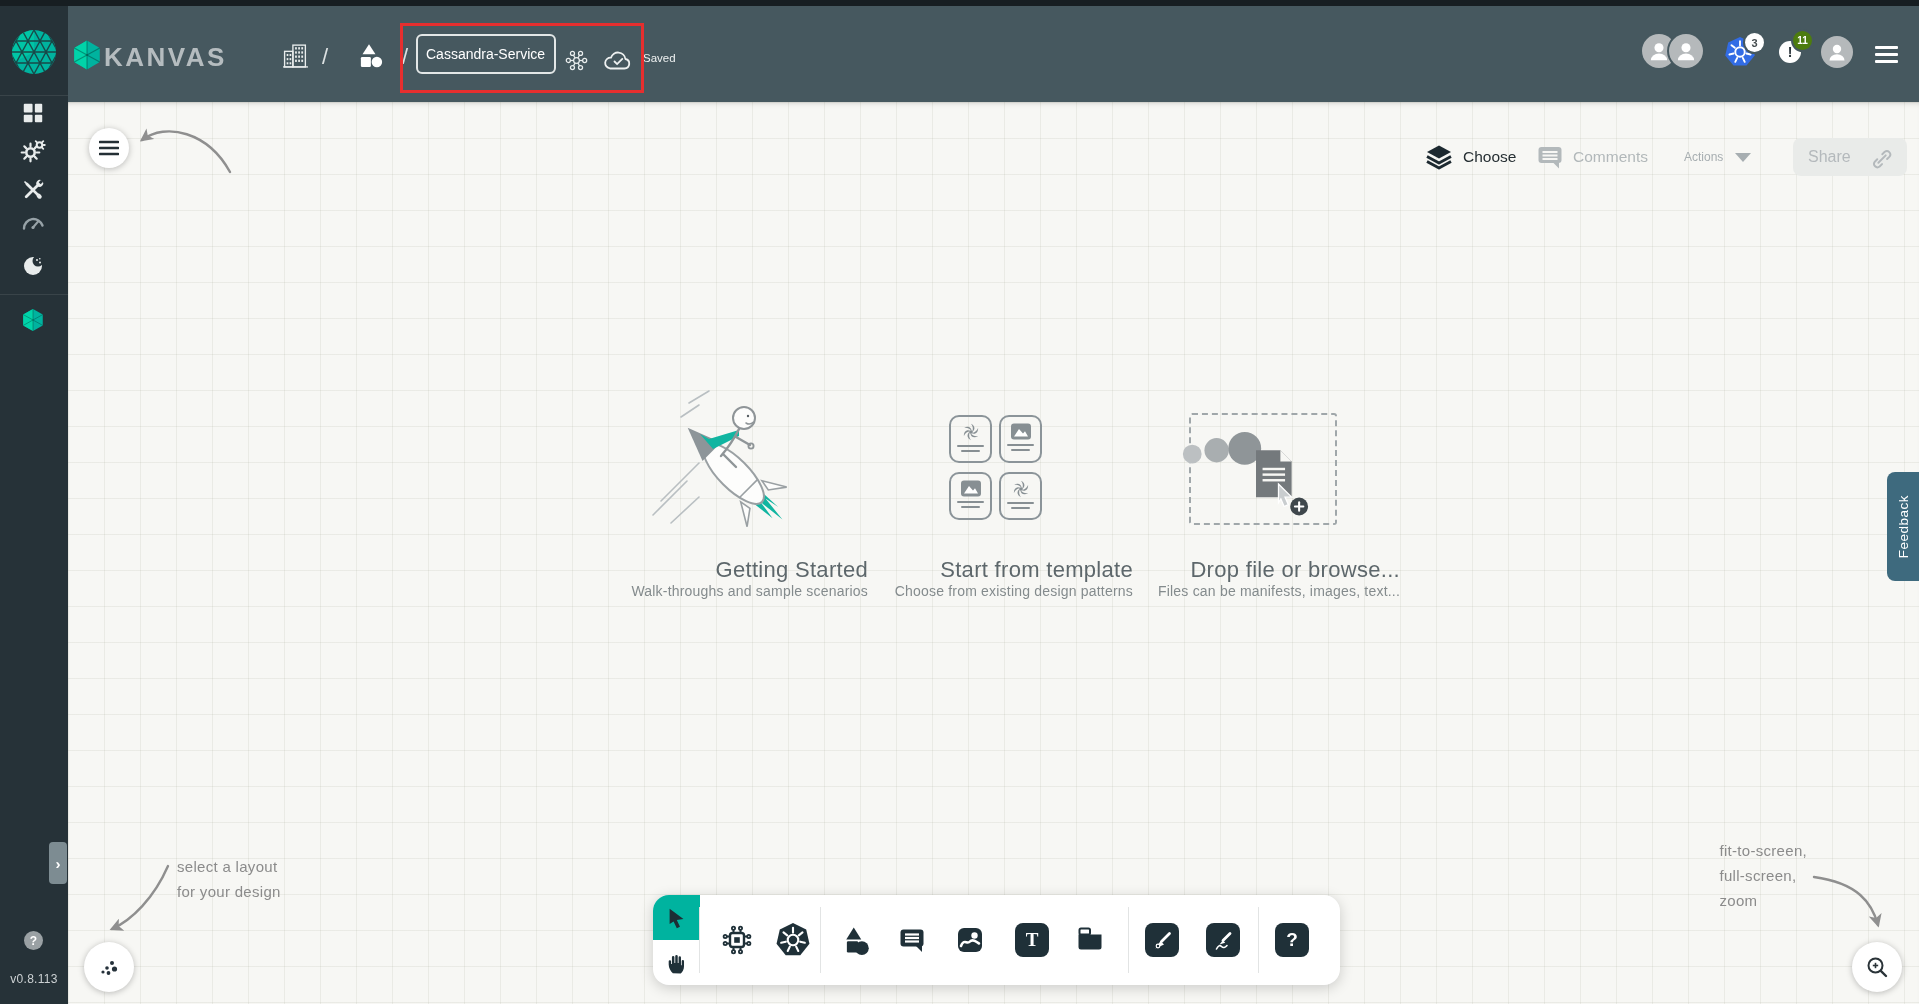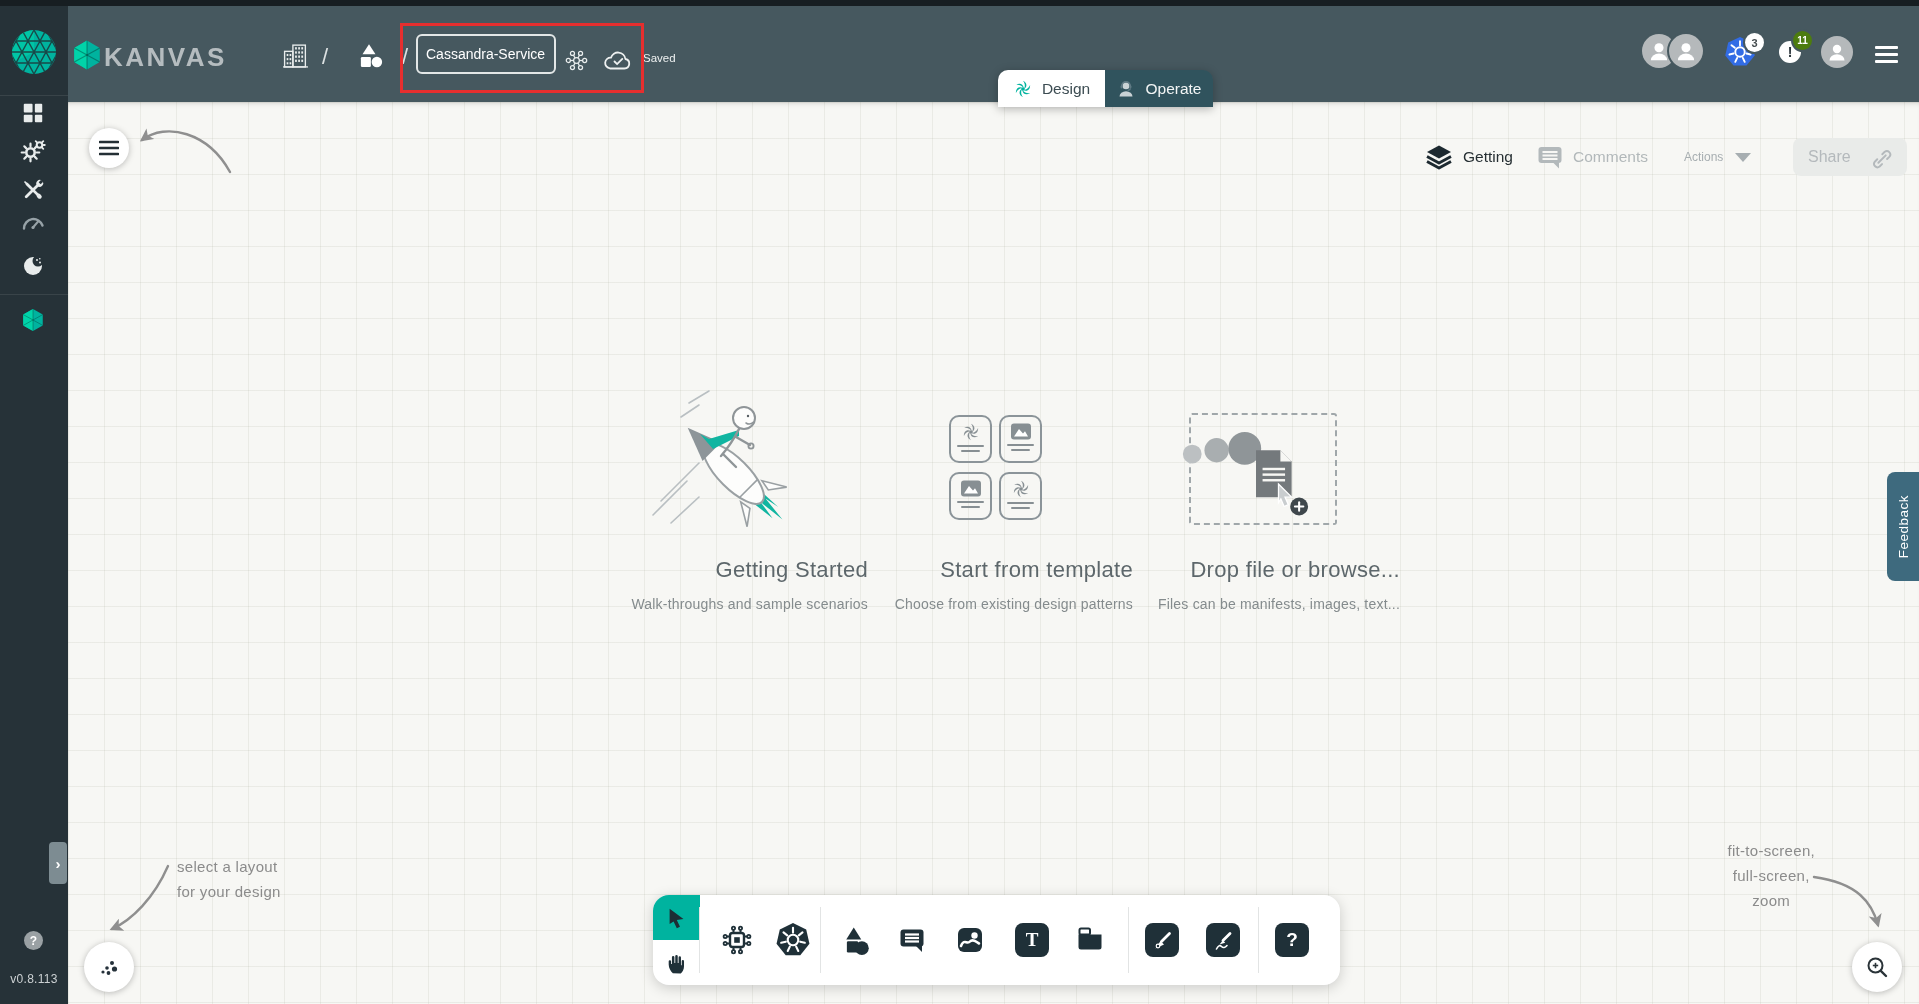--- a/index.html
+++ b/index.html
@@ -61,21 +61,21 @@
   .tr-label-dim { font-size:15.5px; color:#b2b8ba; margin-left:9px; }
   .caret-down { width:0; height:0; border-left:8px solid transparent; border-right:8px solid transparent;
                 border-top:9px solid #a7aeb1; margin-left:12px; }
   .share-btn { position:absolute; left:1725px; top:36px; width:114px; height:38px; background:#e9ebe9; border-radius:8px;
                display:flex; align-items:center; justify-content:space-between; padding:0 15px; cursor:pointer; }
   .share-btn span { color:#b4b9bc; font-size:16px; }
 
   .panel { position:absolute; top:281px; text-align:right; cursor:pointer; }
   .panel-art { height:162px; display:flex; align-items:flex-start; justify-content:center; }
   .panel-title { font-size:22px; color:#5d676b; margin-top:12px; letter-spacing:.3px; }
-  .panel-sub { font-size:14px; color:#848b8d; margin-top:13px; letter-spacing:.2px; }
+  .panel-sub { font-size:14px; color:#848b8d; margin-top:0; letter-spacing:.2px; }
   .tpl-grid { display:grid; grid-template-columns:43px 43px; grid-template-rows:48px 48px; gap:9px 7px; margin:32px auto 0; width:93px; }
   .tpl-card { border:2px solid #8b9499; border-radius:10px; display:flex; flex-direction:column; align-items:center; padding-top:5px; }
   .tpl-line { height:2px; background:#878f93; border-radius:1px; margin-top:3px; }
   .drop-box { position:relative; width:148px; height:112px; border:2px dashed #a0a7aa; border-radius:3px; margin-top:30px; }
 
   .feedback { position:absolute; left:1819px; top:370px; width:32px; height:109px; background:#3e6a7e; border-radius:8px 0 0 8px;
               display:flex; align-items:center; justify-content:center; cursor:pointer; }
   .feedback span { writing-mode:vertical-rl; transform:rotate(180deg); color:#fff; font-size:13.5px; letter-spacing:.5px; }
 
   
@@ -211,39 +211,20 @@
   </span>
   <span class="abs" style="left:534px;top:42px">
     <svg width="32" height="25" viewBox="0 0 32 25">
       <path d="M8,20.5 h14.5 a4.8,4.8 0 0 0 .9,-9.5 a7.4,7.4 0 0 0 -14.4,-1.3 a5.3,5.3 0 0 0 -1,10.6 z" fill="none" stroke="#eef1f1" stroke-width="1.8" stroke-linejoin="round"></path>
       <path d="M12.5,13.5 l2.6,2.6 l5.2,-5.2" fill="none" stroke="#eef1f1" stroke-width="1.8" stroke-linecap="round"></path>
     </svg>
   </span>
   <span class="saved-txt">Saved</span>
   <div class="red-box"></div>
 
-  <div class="tabs">
-    <div class="tab tab-design">
-      <svg width="20" height="20" viewBox="0 0 24 24" style="color:#00b39f">
-          <use href="#sym-swirl"></use>
-        </svg>
-      <span>Design</span>
-    </div>
-    <div class="tab tab-operate">
-      <svg width="20" height="20" viewBox="0 0 20 20">
-        <circle cx="10" cy="6.8" r="3.5" fill="#c9d2d5"></circle>
-        <path d="M3.5,17.5 a6.5,5.2 0 0 1 13,0 z" fill="#c9d2d5"></path>
-        <path d="M5.8,7 a4.2,4.2 0 0 1 8.4,0" fill="none" stroke="#5f7a84" stroke-width="1.8"></path>
-        <rect x="4.6" y="6.2" width="2" height="3.2" rx="1" fill="#5f7a84"></rect>
-        <rect x="13.4" y="6.2" width="2" height="3.2" rx="1" fill="#5f7a84"></rect>
-        <path d="M14.4,9.4 a2,2 0 0 1 -2,1.8 h-.8" fill="none" stroke="#5f7a84" stroke-width="1.4"></path>
-      </svg>
-      <span>Operate</span>
-    </div>
-  </div>
 
   <div class="avatar" style="left:1574px;top:28px;z-index:1">
     <svg width="26" height="26" viewBox="0 0 24 24">
         <use href="#sym-person"></use>
       </svg>
   </div>
   <div class="avatar" style="left:1601px;top:28px;z-index:2">
     <svg width="26" height="26" viewBox="0 0 24 24">
         <use href="#sym-person"></use>
       </svg>
@@ -377,21 +358,21 @@
   <svg class="arrow-svg" style="left:58px;top:14px" width="112" height="64">
     <path d="M104,56 C82,16 40,6 16,24" fill="none" stroke="#8f8f8f" stroke-width="2.4" stroke-linecap="round" marker-end="url(#ah)"></path>
   </svg>
 
   <div class="tr-item" style="left:1356px">
     <svg width="30" height="30" viewBox="0 0 30 30">
       <polygon points="15,3.5 27,10 15,16.5 3,10" fill="#1d2930"></polygon>
       <path d="M3,14.5 L15,21 L27,14.5" fill="none" stroke="#1d2930" stroke-width="2.8" stroke-linejoin="round"></path>
       <path d="M3,19.5 L15,26 L27,19.5" fill="none" stroke="#1d2930" stroke-width="2.8" stroke-linejoin="round"></path>
     </svg>
-    <span class="tr-label-dark">Getting</span>
+    <span class="tr-label-dark">Choose</span>
   </div>
   <div class="tr-item" style="left:1468px">
     <svg width="28" height="28" viewBox="0 0 28 28">
       <rect x="2.5" y="4" width="23" height="16" rx="3" fill="#b3b9bb"></rect>
       <polygon points="17,19.5 23,25.5 23,19.5" fill="#b3b9bb"></polygon>
       <g stroke="#f7f7f4" stroke-width="2">
         <line x1="6.5" y1="9" x2="21.5" y2="9"></line>
           <line x1="6.5" y1="12.5" x2="21.5" y2="12.5"></line>
           <line x1="6.5" y1="16" x2="21.5" y2="16"></line>
       </g>
@@ -527,21 +508,21 @@
   <div class="fab" style="left:16px;top:840px;width:50px;height:50px">
     <svg width="22" height="22" viewBox="0 0 22 22" fill="#25313a">
       <circle cx="5" cy="16" r="1.6"></circle>
         <circle cx="9" cy="12" r="1.8"></circle>
         <circle cx="14" cy="7" r="2"></circle>
       <circle cx="16.5" cy="13" r="2.6"></circle>
         <circle cx="10.5" cy="17" r="1.9"></circle>
     </svg>
   </div>
 
-  <div class="ann-text" style="right:104px;top:736px;text-align:center">
+  <div class="ann-text" style="right:112px;top:736px;text-align:left">
     <div>fit-to-screen,</div>
     <div>full-screen,</div>
     <div>zoom</div>
   </div>
   <svg class="arrow-svg" style="left:1738px;top:763px" width="92" height="84">
     <path d="M8,12 C52,18 66,38 72,60" fill="none" stroke="#8f8f8f" stroke-width="2.4" stroke-linecap="round" marker-end="url(#ah)"></path>
   </svg>
   <div class="fab" style="left:1784px;top:840px;width:50px;height:50px">
     <svg width="26" height="26" viewBox="0 0 26 26">
       <circle cx="11.5" cy="11.5" r="7" fill="none" stroke="#2a3338" stroke-width="2"></circle>

